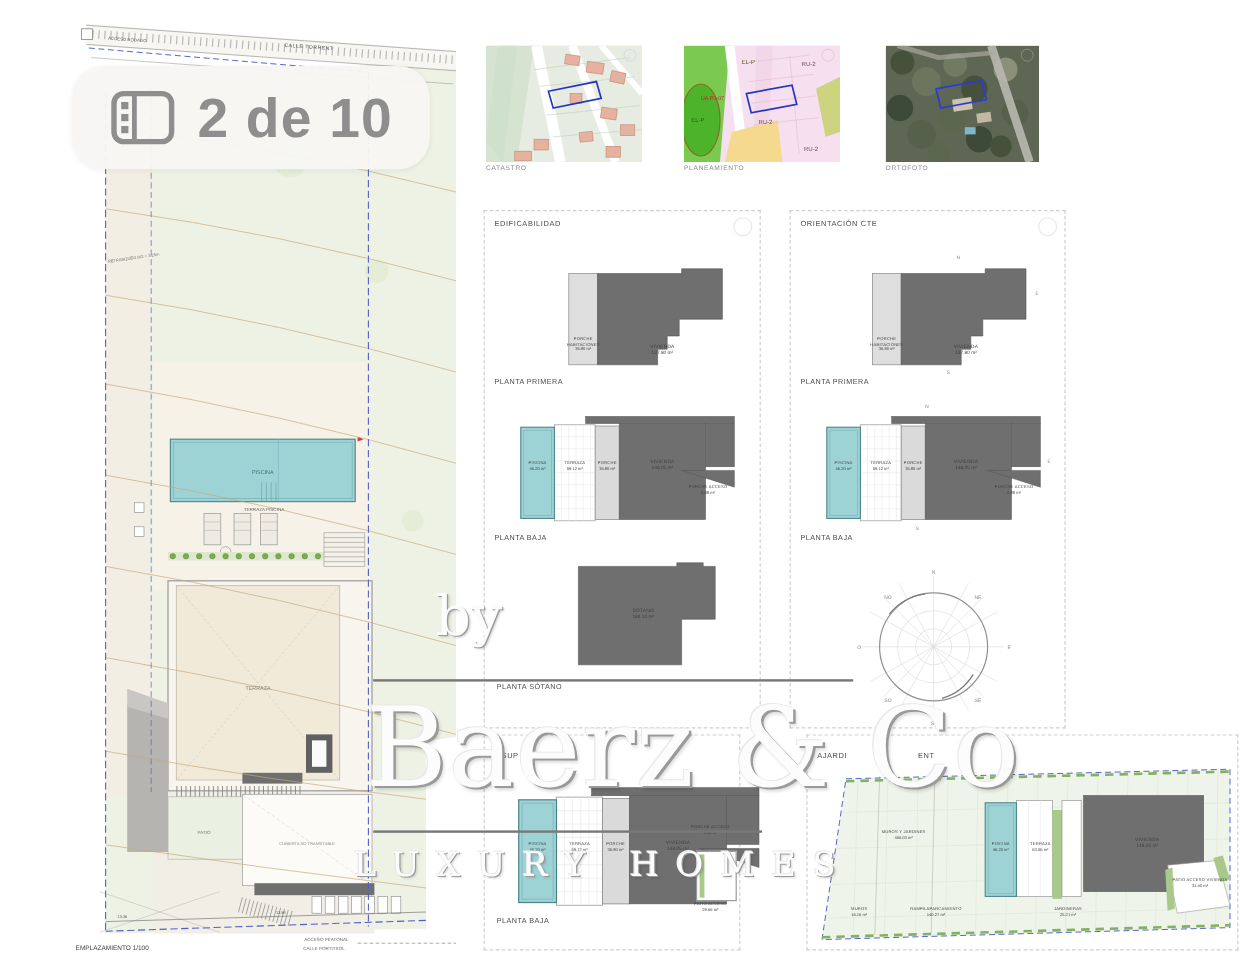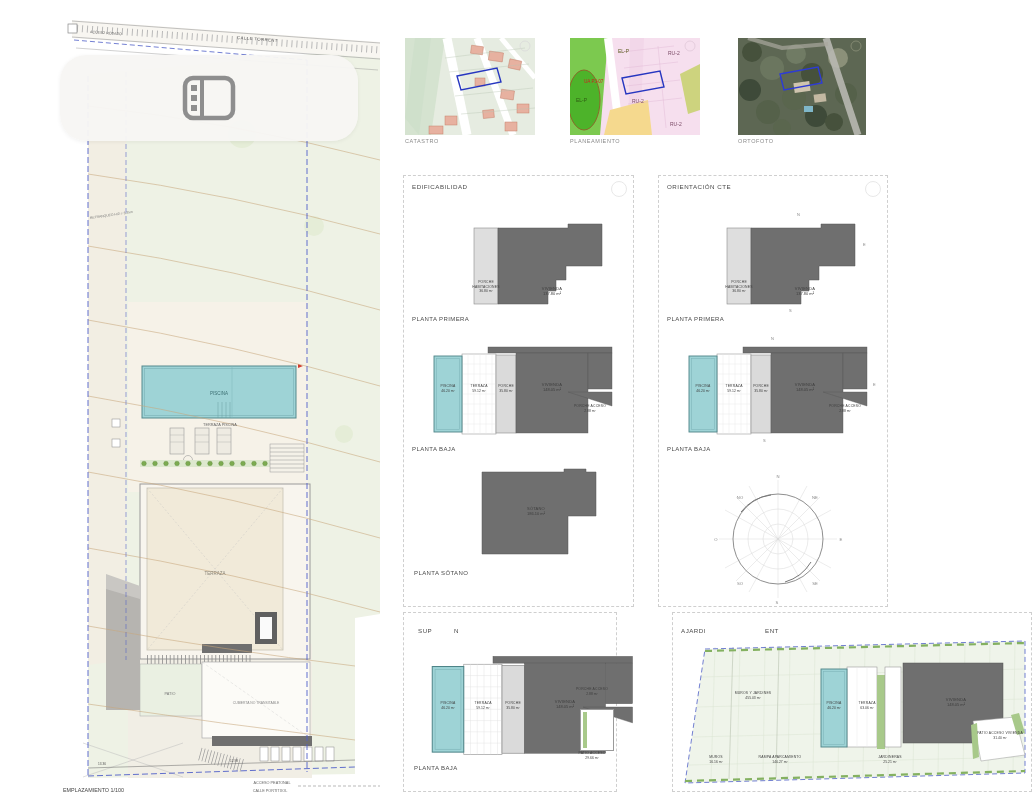--- a/index.html
+++ b/index.html
@@ -581,24 +581,32 @@
     <div class="plabel xs" style="left:72px;top:142px;width:70px;">
       <span class="l">RAMPA APARCAMIENTO</span>
       <span class="v">140.27 m²</span>
     </div>
     <div class="plabel xs" style="left:192px;top:142px;width:50px;">
       <span class="l">JARDINERAS</span>
       <span class="v">25.21 m²</span>
     </div>
   </div>
 
+  <div class="watermark">
+    <div class="wm-by">by</div>
+    <div class="wm-line1"></div>
+    <div class="wm-brand">Baerz &amp; Co</div>
+    <div class="wm-line2"></div>
+    <div class="wm-tagline">LUXURY HOMES</div>
+  </div>
 
   <div class="badge">
     <svg width="56" height="48" viewBox="0 0 56 48">
       <rect x="4" y="4" width="48" height="40" rx="8" fill="none" stroke="#8e8e8e" stroke-width="4.5"></rect>
       <line x1="21" y1="5" x2="21" y2="43" stroke="#8e8e8e" stroke-width="4"></line>
       <rect x="10" y="11" width="6" height="6" fill="#8e8e8e"></rect>
       <rect x="10" y="21" width="6" height="6" fill="#8e8e8e"></rect>
       <rect x="10" y="31" width="6" height="6" fill="#8e8e8e"></rect>
     </svg>
+    <span class="badge-label">2 de 10</span>
   </div>
 
 </div>
 
 </body></html>

